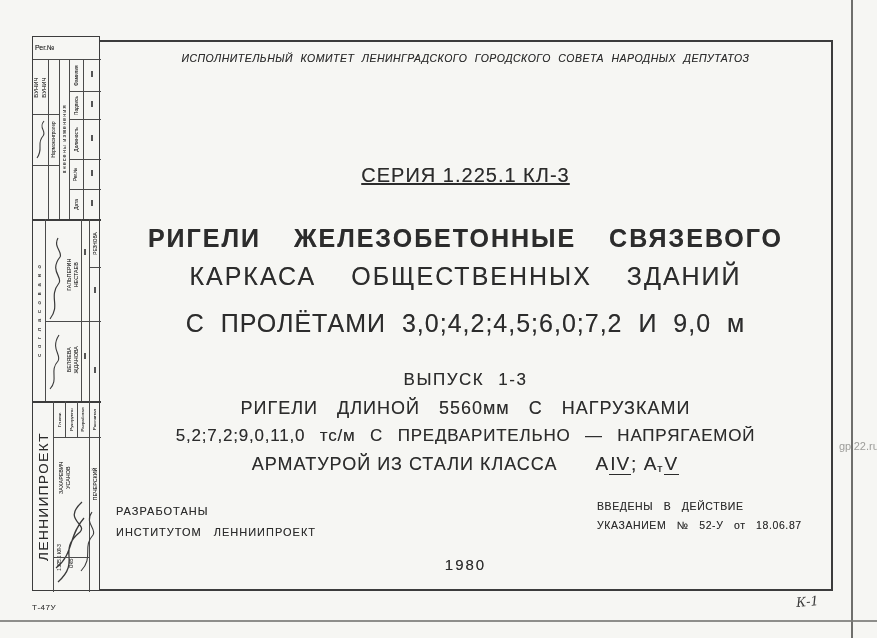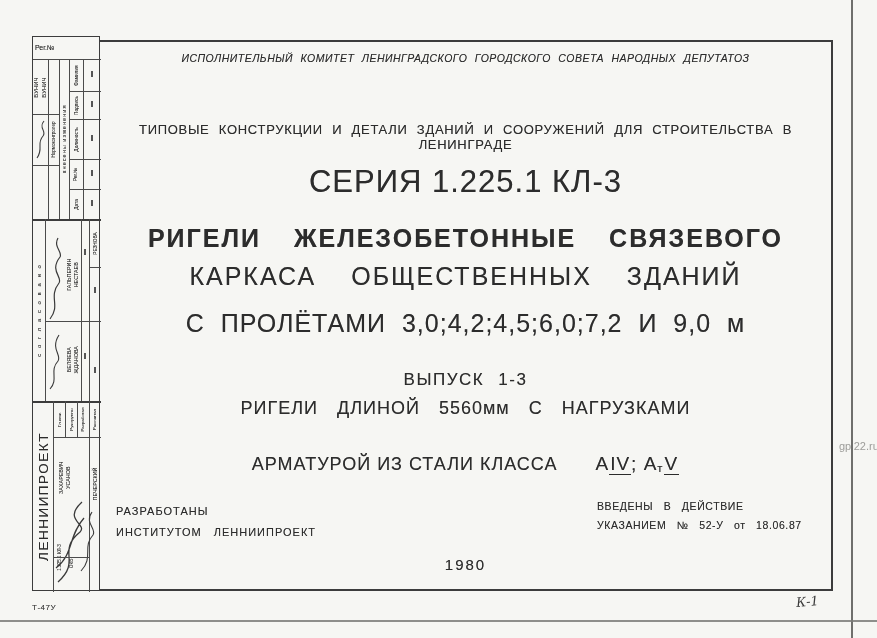--- a/index.html
+++ b/index.html
@@ -172,30 +172,30 @@
     <div class="cell" style="left:33px;top:505px;width:11px;height:42px;font-size:4.8px;">
       <span class="r90 txt">ОКБ</span>
     </div>
     <div class="hl" style="left:20px;top:520px;width:36px;"></div>
   </div>
 
   <div class="content">
 
     <div class="cline txt" style="top:12px;font-size:10.5px;letter-spacing:.5px;word-spacing:4px;font-style:italic;">ИСПОЛНИТЕЛЬНЫЙ КОМИТЕТ ЛЕНИНГРАДСКОГО ГОРОДСКОГО СОВЕТА НАРОДНЫХ ДЕПУТАТОЗ</div>
 
-    <div class="cline txt" style="top:82px;font-size:13px;letter-spacing:.7px;word-spacing:5px;">ТИПОВЫЕ КОНСТРУКЦИИ И ДЕТАЛИ ЗДАНИЙ И СООРУЖЕНИЙ ДЛЯ СТРОИТЕЛЬСТВА В ЛЕНИНГРАДЕ</div>
-
-    <div class="cline txt" style="top:124px;font-size:31px;letter-spacing:1px;">СЕРИЯ 1.225.1 КЛ-3</div>
+
+    <div class="cline txt" style="top:124px;font-size:20px;letter-spacing:1px;text-decoration:underline;">СЕРИЯ 1.225.1 КЛ-3</div>
 
     <div class="cline txt" style="top:184px;font-size:25px;letter-spacing:2px;word-spacing:24px;font-weight:bold;">РИГЕЛИ ЖЕЛЕЗОБЕТОННЫЕ СВЯЗЕВОГО</div>
     <div class="cline txt" style="top:222px;font-size:25px;letter-spacing:2px;word-spacing:26px;">КАРКАСА ОБЩЕСТВЕННЫХ ЗДАНИЙ</div>
     <div class="cline txt" style="top:269px;font-size:25px;letter-spacing:1px;word-spacing:8px;">С ПРОЛЁТАМИ 3,0;4,2;4,5;6,0;7,2 И 9,0 м</div>
 
     <div class="cline txt" style="top:330px;font-size:17px;letter-spacing:1.5px;word-spacing:8px;">ВЫПУСК 1-3</div>
     <div class="cline txt" style="top:358px;font-size:18px;letter-spacing:1px;word-spacing:13px;">РИГЕЛИ ДЛИНОЙ 5560мм С НАГРУЗКАМИ</div>
+    <div class="cline txt" style="top:386px;font-size:17px;letter-spacing:.8px;word-spacing:9px;">5,2;7,2;9,0,11,0 тс/м С ПРЕДВАРИТЕЛЬНО — НАПРЯГАЕМОЙ</div>
 
     <div class="cline txt" style="top:413px;font-size:18px;letter-spacing:1px;">
       <span>АРМАТУРОЙ ИЗ СТАЛИ КЛАССА</span>
       <span style="display:inline-block;width:26px;"></span>
       <span style="font-size:19px;">
         <span>А</span><span class="uln">IV</span><span>;</span>
         <span>А</span><span class="sub">т</span><span class="uln">V</span>
       </span>
     </div>
   </div>

